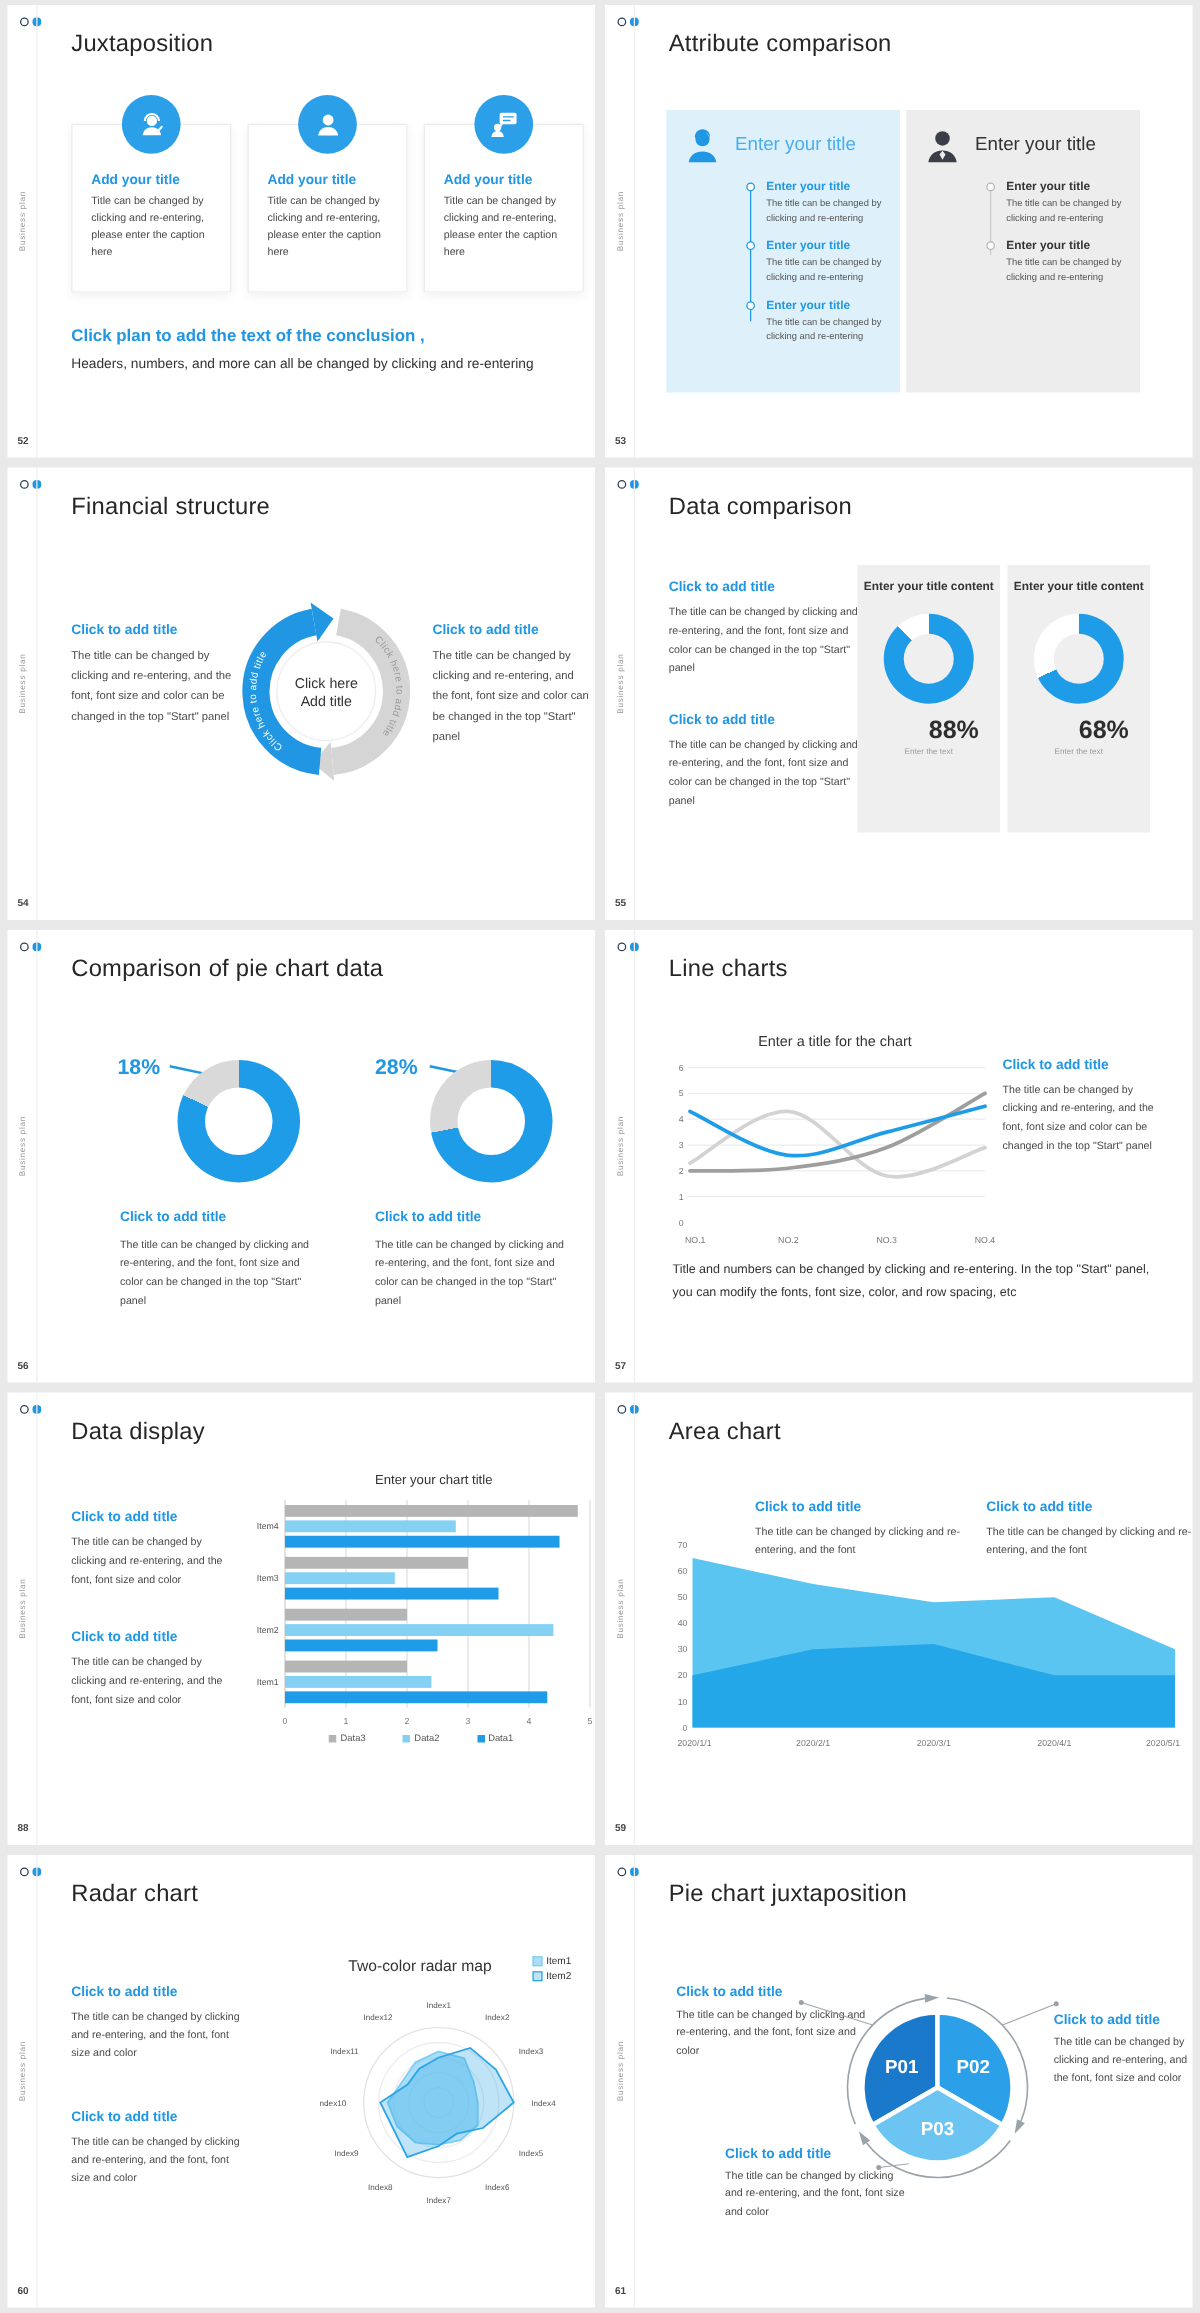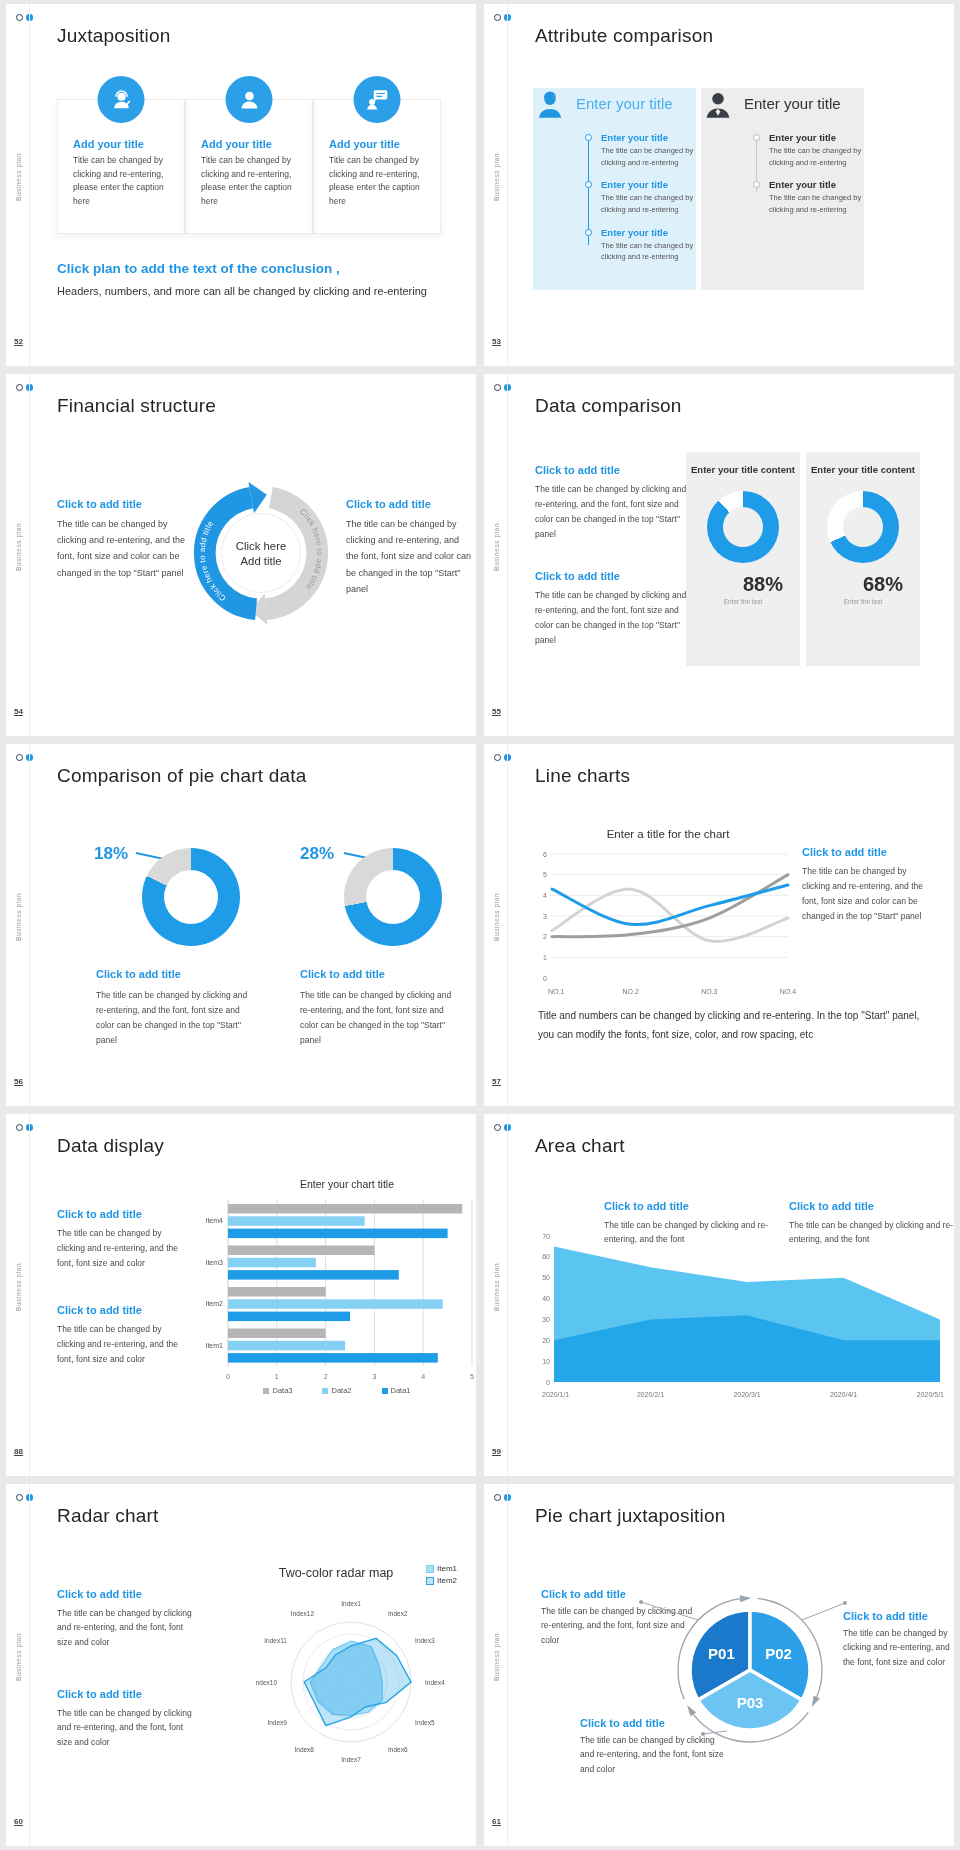--- a/index.html
+++ b/index.html
@@ -4,41 +4,41 @@
 <style>
   html,body{margin:0;padding:0;background:#e9e9e9;font-family:"Liberation Sans",sans-serif;}
   .page{width:960px;height:1850px;box-sizing:border-box;display:grid;
     grid-template-columns:470px 470px;grid-auto-rows:362px;gap:8px;padding:4px 6px;background:#e9e9e9;}
   .slide{position:relative;background:#fff;overflow:hidden;}
   .dotr{position:absolute;left:10px;top:10px;width:5px;height:5px;border:1.5px solid #2e4057;border-radius:50%;}
   .dots{position:absolute;left:20px;top:10px;width:6.5px;height:6.5px;background:#2196e3;border-radius:50%;}
   .sline{position:absolute;left:23px;top:0;bottom:0;width:1px;background:#f0f0f0;}
   .vlabel{position:absolute;left:9px;top:197px;transform:rotate(-90deg);transform-origin:0 0;
     font-size:6.5px;color:#999;letter-spacing:.6px;white-space:nowrap;}
-  .snum{position:absolute;left:8px;bottom:20px;font-size:8px;font-weight:700;color:#444;text-decoration:underline;}
+  .snum{position:absolute;left:8px;bottom:9px;font-size:8px;font-weight:700;color:#444;}
   .stitle{position:absolute;left:51px;top:21px;margin:0;font-size:19px;font-weight:400;color:#262626;letter-spacing:.2px;}
   .abs{position:absolute;}
   .bh{font-size:11px;font-weight:700;color:#2196e3;margin-bottom:6px;}
   .bt{font-size:8.5px;color:#4a4a4a;line-height:1.75;}
   svg{font-family:"Liberation Sans",sans-serif;}
   .tick{font-size:7px;fill:#777;}
   .cat{font-size:7px;fill:#555;}
   .rlab{font-size:6.5px;fill:#555;}
   
-  .j-cards{position:absolute;left:51px;top:72px;display:flex;gap:0;align-items:center;}
+  .j-cards{position:absolute;left:51px;top:72px;display:flex;gap:13px;align-items:center;}
   .j-card{position:relative;width:128px;padding-top:23px;}
   .j-box{border:1px solid #ececec;box-shadow:0 3px 8px rgba(0,0,0,.06);height:92px;padding:38px 15px 3px;}
   .j-ic{position:absolute;left:50%;top:0;transform:translateX(-50%);width:47px;height:47px;border-radius:50%;
     background:#2b9fe8;display:flex;align-items:center;justify-content:center;}
   .j-ic svg{width:26px;height:26px;}
   .j-h{font-size:11px;font-weight:700;color:#2196e3;margin-bottom:4px;}
   .j-b{font-size:8.5px;color:#4a4a4a;line-height:1.6;}
   
   .ac-panels{position:absolute;left:49px;top:84px;display:flex;gap:5px;}
-  .panel{width:163px;height:202px;}
+  .panel{width:163px;height:202px;padding:12px;}
   .panel-blue{background:#def1fb;}
   .panel-gray{background:#ededed;}
   .p-head{display:flex;align-items:flex-start;}
   .p-ic{width:34px;height:40px;flex:none;}
   .p-ic svg{width:34px;height:34px;}
   .p-title{font-size:15px;margin:7px 0 0 9px;}
   .p-title.lt{color:#4aaeee;}
   .p-title.dk{color:#333;}
   .tl{margin-left:52px;position:relative;margin-top:4px;}
   .tl-line{position:absolute;left:3px;top:7px;width:1px;}

